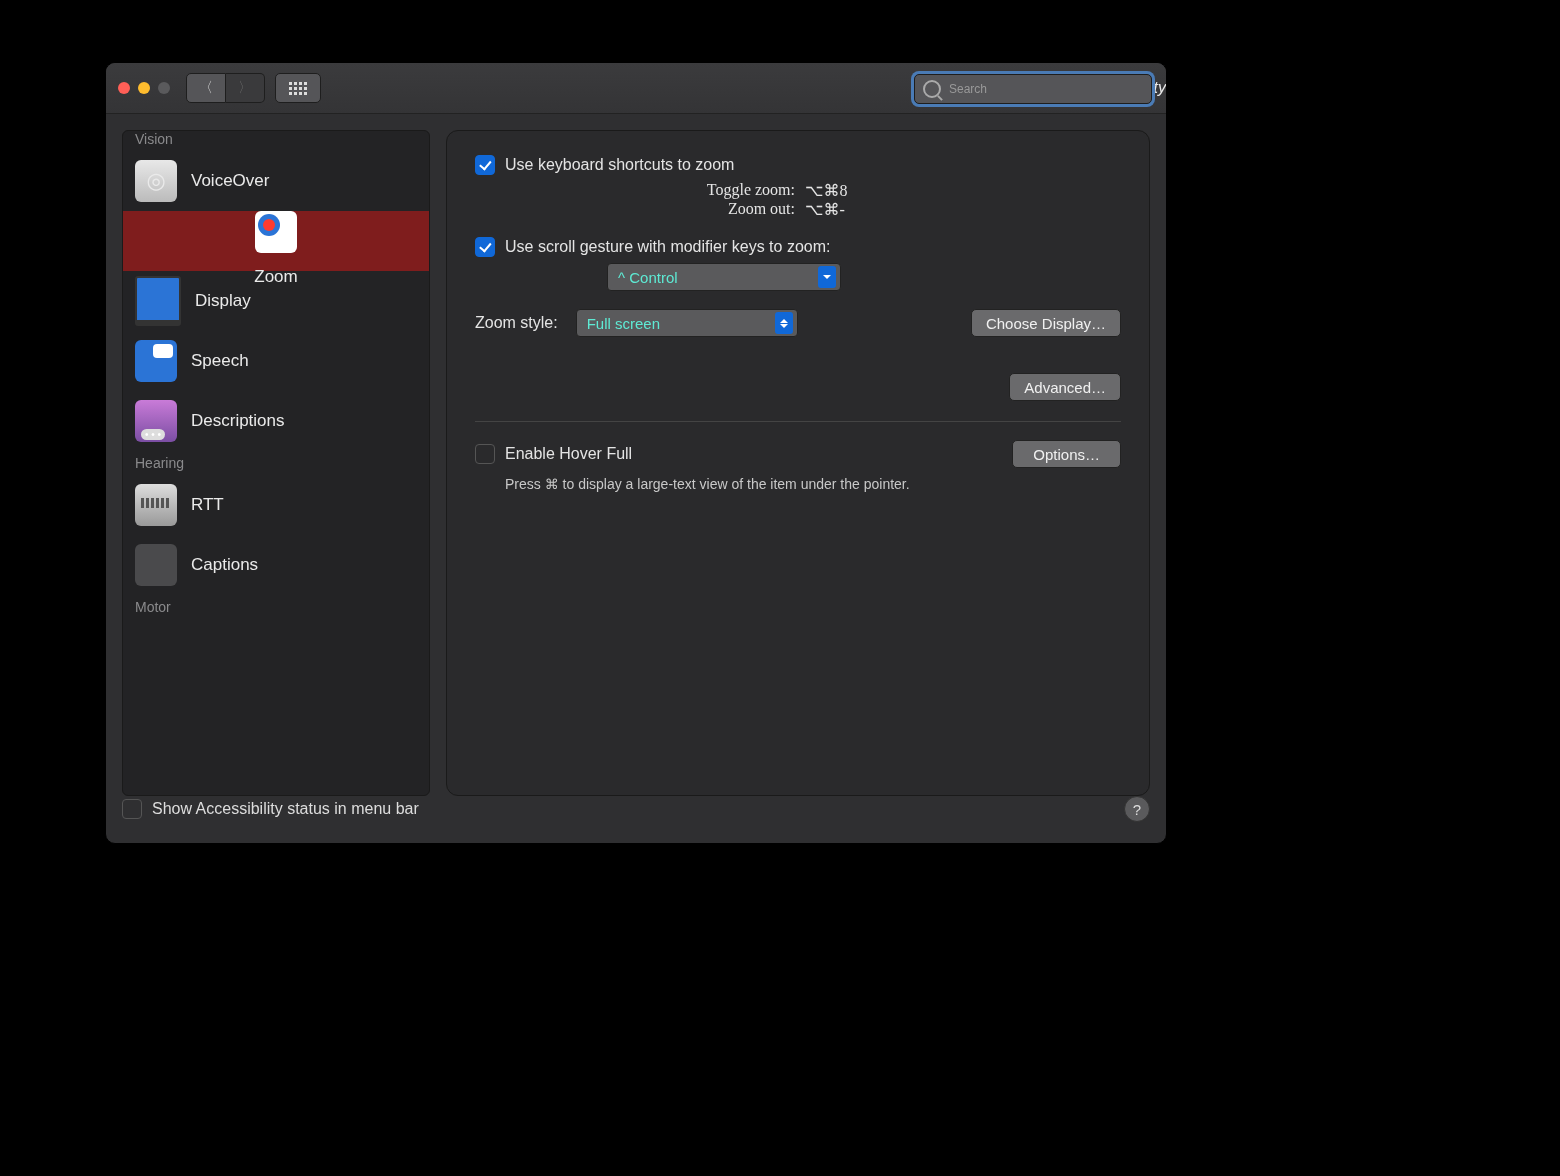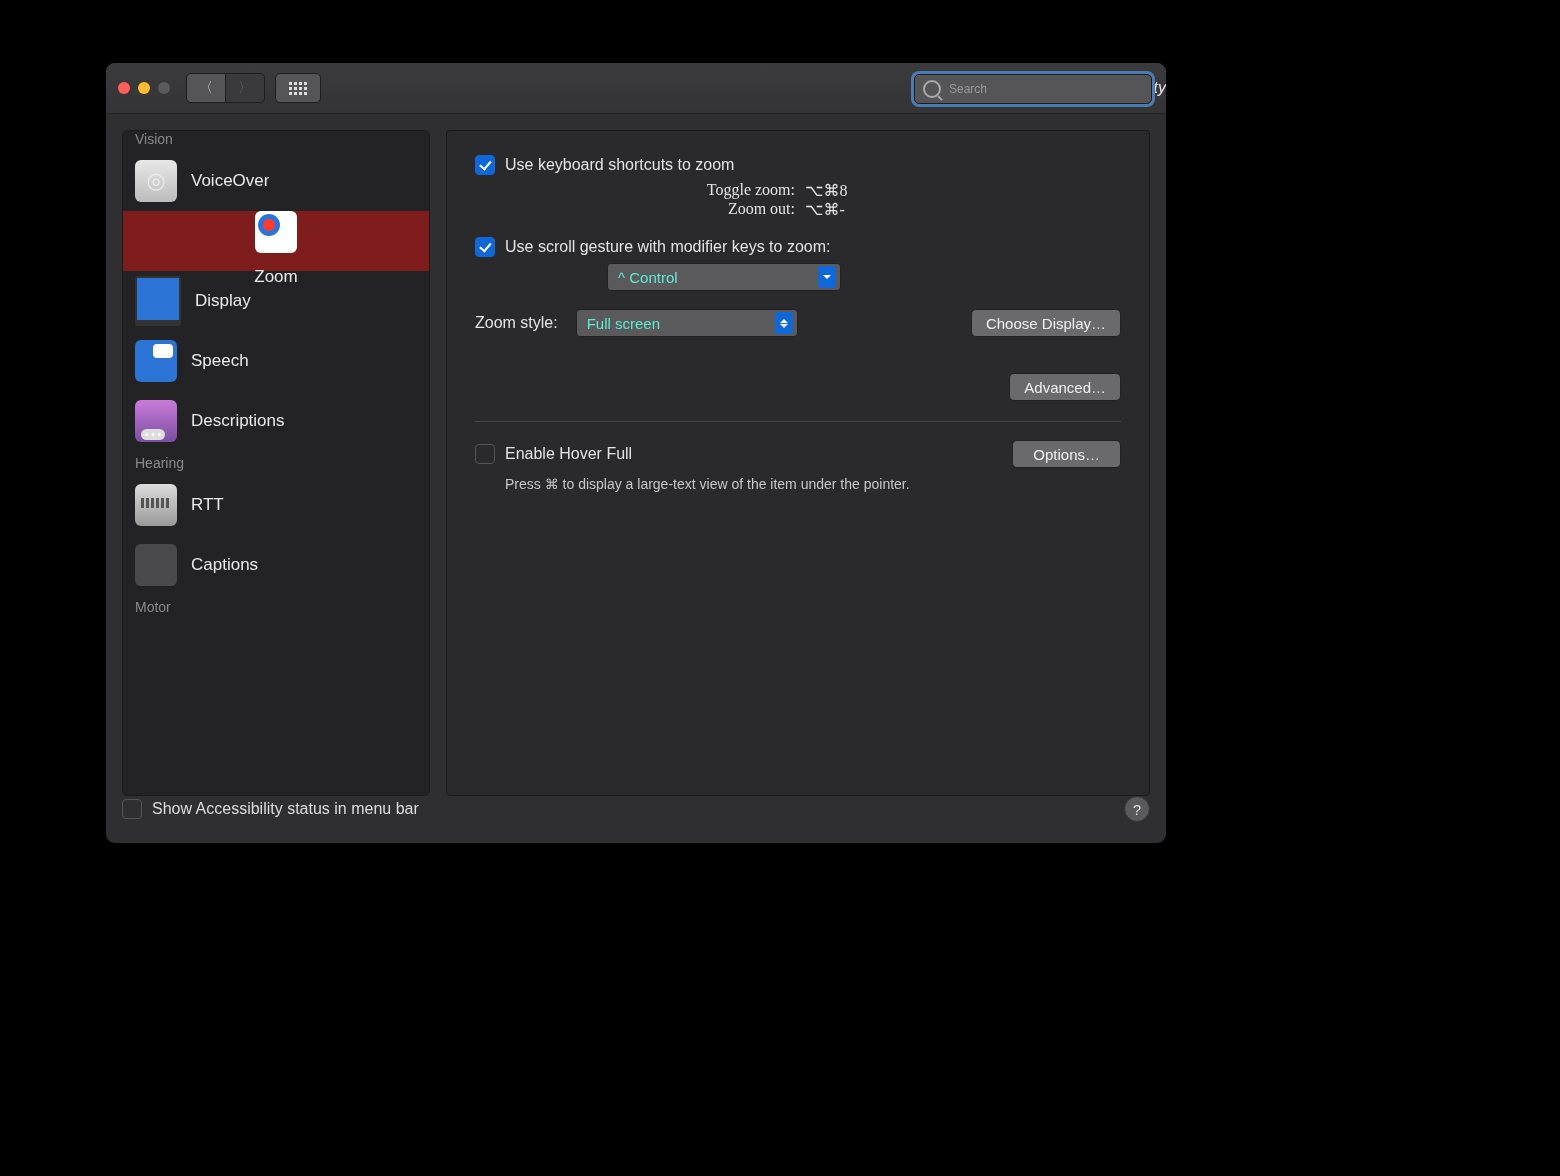--- a/index.html
+++ b/index.html
@@ -39,21 +39,21 @@
   .i-disp{background:#2b74d6;border:2px solid #333;border-bottom:6px solid #333;border-radius:3px;}
   .i-speech{background:#2b74d6;position:relative;}
   .i-speech::after{content:'';position:absolute;right:4px;top:4px;width:20px;height:14px;background:#fff;border-radius:4px;}
   .i-desc{background:linear-gradient(#c97bd8,#7b4ea3);position:relative;}
   .i-desc::after{content:'• • •';position:absolute;left:6px;bottom:2px;color:#fff;font-size:10px;background:#ddd;border-radius:8px;padding:0 4px;}
   .i-audio{background:radial-gradient(circle at 30% 30%,#aaa,#555);border-radius:50%;}
   .i-rtt{background:linear-gradient(#ddd,#999);border-radius:6px;position:relative;}
   .i-rtt::after{content:'';position:absolute;left:6px;right:6px;top:14px;height:10px;background:repeating-linear-gradient(90deg,#555 0 3px,transparent 3px 5px);}
   .i-cap{background:#4a4a4c;border-radius:6px;}
 
-  .main{flex:1;background:#2a2a2c;border:1px solid #1a1a1a;border-radius:4px;padding:24px 28px 20px 28px;position:relative;font-size:16px;color:#e4e4e4;}
+  .main{flex:1;background:#2a2a2c;border:1px solid #1a1a1a;border-radius:12px;padding:24px 28px 20px 28px;position:relative;font-size:16px;color:#e4e4e4;}
   .row{display:flex;align-items:center;gap:10px;margin-bottom:6px;}
   .ck{width:18px;height:18px;border-radius:4px;border:1px solid #555;display:flex;align-items:center;justify-content:center;flex-shrink:0;}
   .ck.on{background:#1068d8;border-color:#1068d8;}
   .ck.on::after{content:'';width:9px;height:5px;border:2px solid #fff;border-top:none;border-right:none;transform:rotate(-50deg) translate(1px,-1px);}
   .kbd-table{margin:6px 0 18px 0;font-family:Liberation Serif, serif;}
   .kbd-table .r{display:flex;}
   .kbd-table .lbl{width:320px;text-align:right;padding-right:10px;}
   .select{background:#5a5a5c;border:1px solid #222;border-radius:4px;height:26px;display:flex;align-items:center;padding:0 4px 0 10px;color:#5eead4;font-size:15px;position:relative;}
   .select .arrow{width:18px;height:22px;background:#1068d8;border-radius:3px;margin-left:auto;display:flex;flex-direction:column;align-items:center;justify-content:center;gap:1px;}
   .select .arrow.single::before{content:'';width:0;height:0;border:4px solid transparent;border-top-color:#fff;margin-top:4px;}

